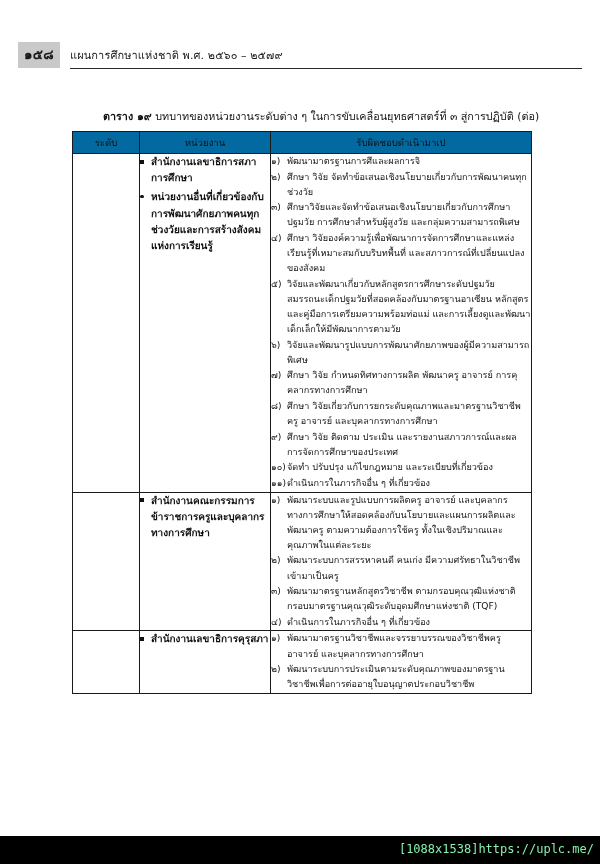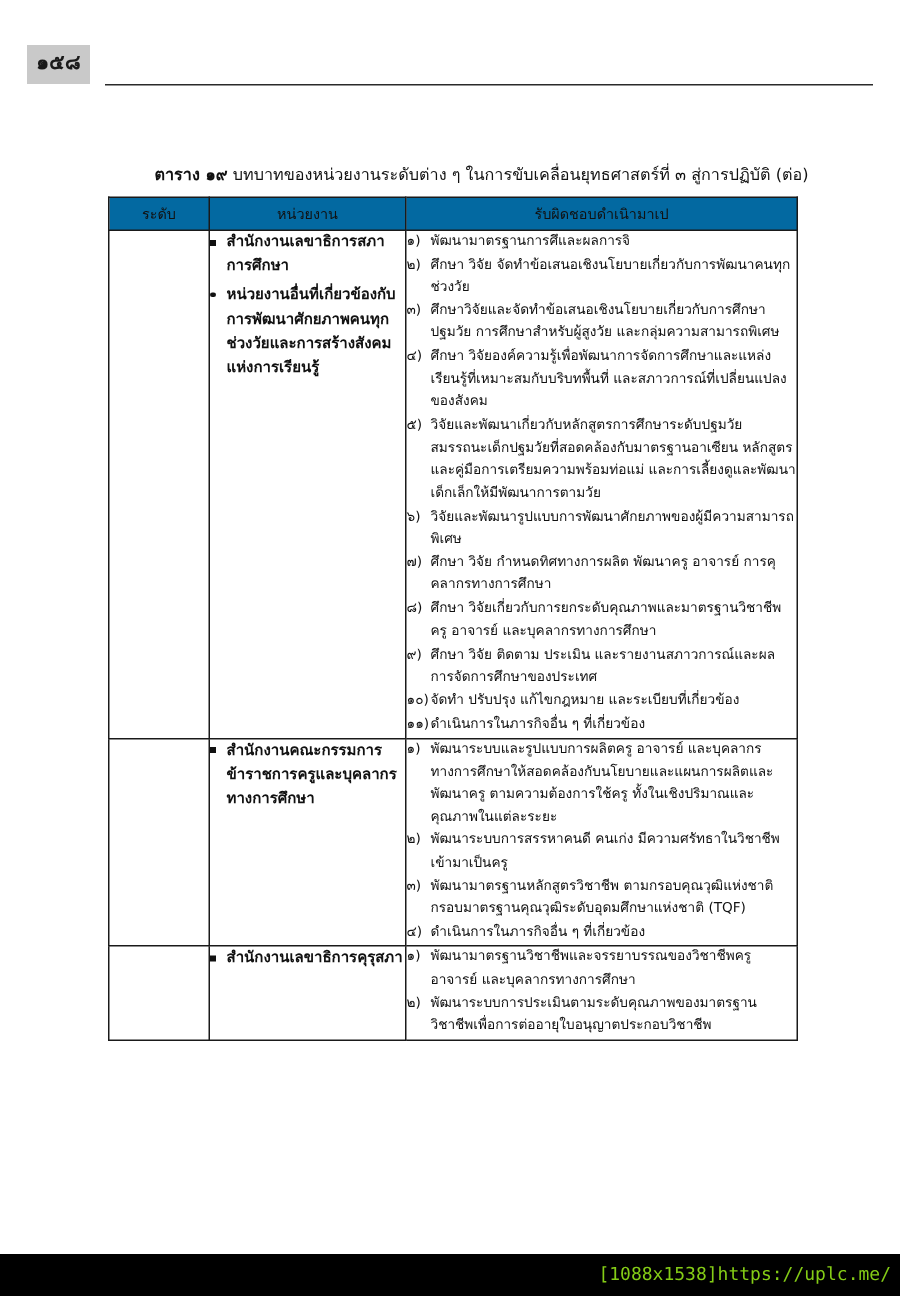--- a/index.html
+++ b/index.html
@@ -22,21 +22,21 @@
     top: 0;
     width: 600px;
     height: 836px;
     background: #ffffff;
   }
 
   
   #running-head {
     position: absolute;
     left: 18px;
-    top: 30px;
+    top: 42px;
     width: 564px;
     height: 34px;
   }
   #page-number-box {
     position: absolute;
     left: 0px;
     top: 0px;
     width: 42px;
     height: 26px;
     background: #c9c9c9;
@@ -183,36 +183,37 @@
     left: 0;
     top: 836px;
     width: 600px;
     height: 28px;
     background: #000000;
   }
   #watermark {
     position: absolute;
     right: 6px;
     top: 6px;
-    color: #84cc16;
+    color: #86efac;
     font-size: 12px;
     font-family: "DejaVu Sans Mono", "Liberation Mono", monospace;
     letter-spacing: 0px;
     white-space: nowrap;
   }
 </style>
 </head>
 <body>
 
 <div id="page-sheet">
 
   <div id="running-head">
     <div id="page-number-box">
       <span class="num">๑๕๘</span>
     </div>
+    <div id="running-title">แผนการศึกษาแห่งชาติ พ.ศ. ๒๕๖๐ – ๒๕๗๙</div>
     <div id="head-rule"></div>
   </div>
 
   <div id="table-caption">
     <span class="cap-label">ตาราง ๑๙</span>
     <span class="cap-text">บทบาทของหน่วยงานระดับต่าง ๆ ในการขับเคลื่อนยุทธศาสตร์ที่ ๓ สู่การปฏิบัติ (ต่อ)</span>
   </div>
 
   <table id="role-table">
     <thead>

